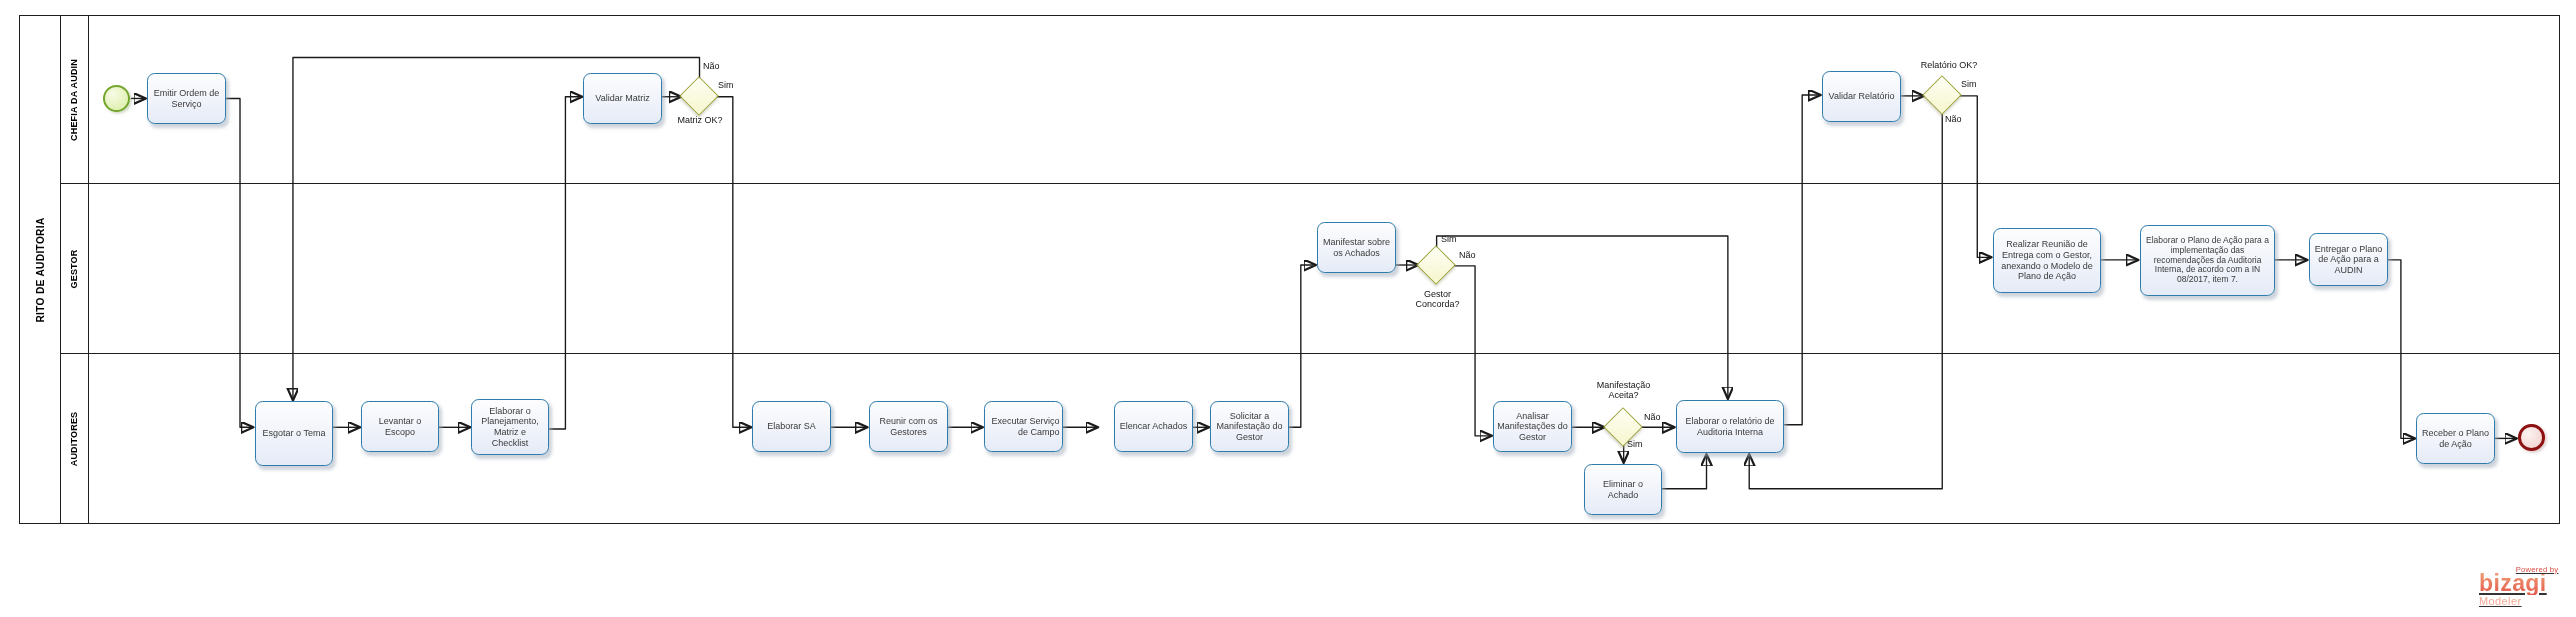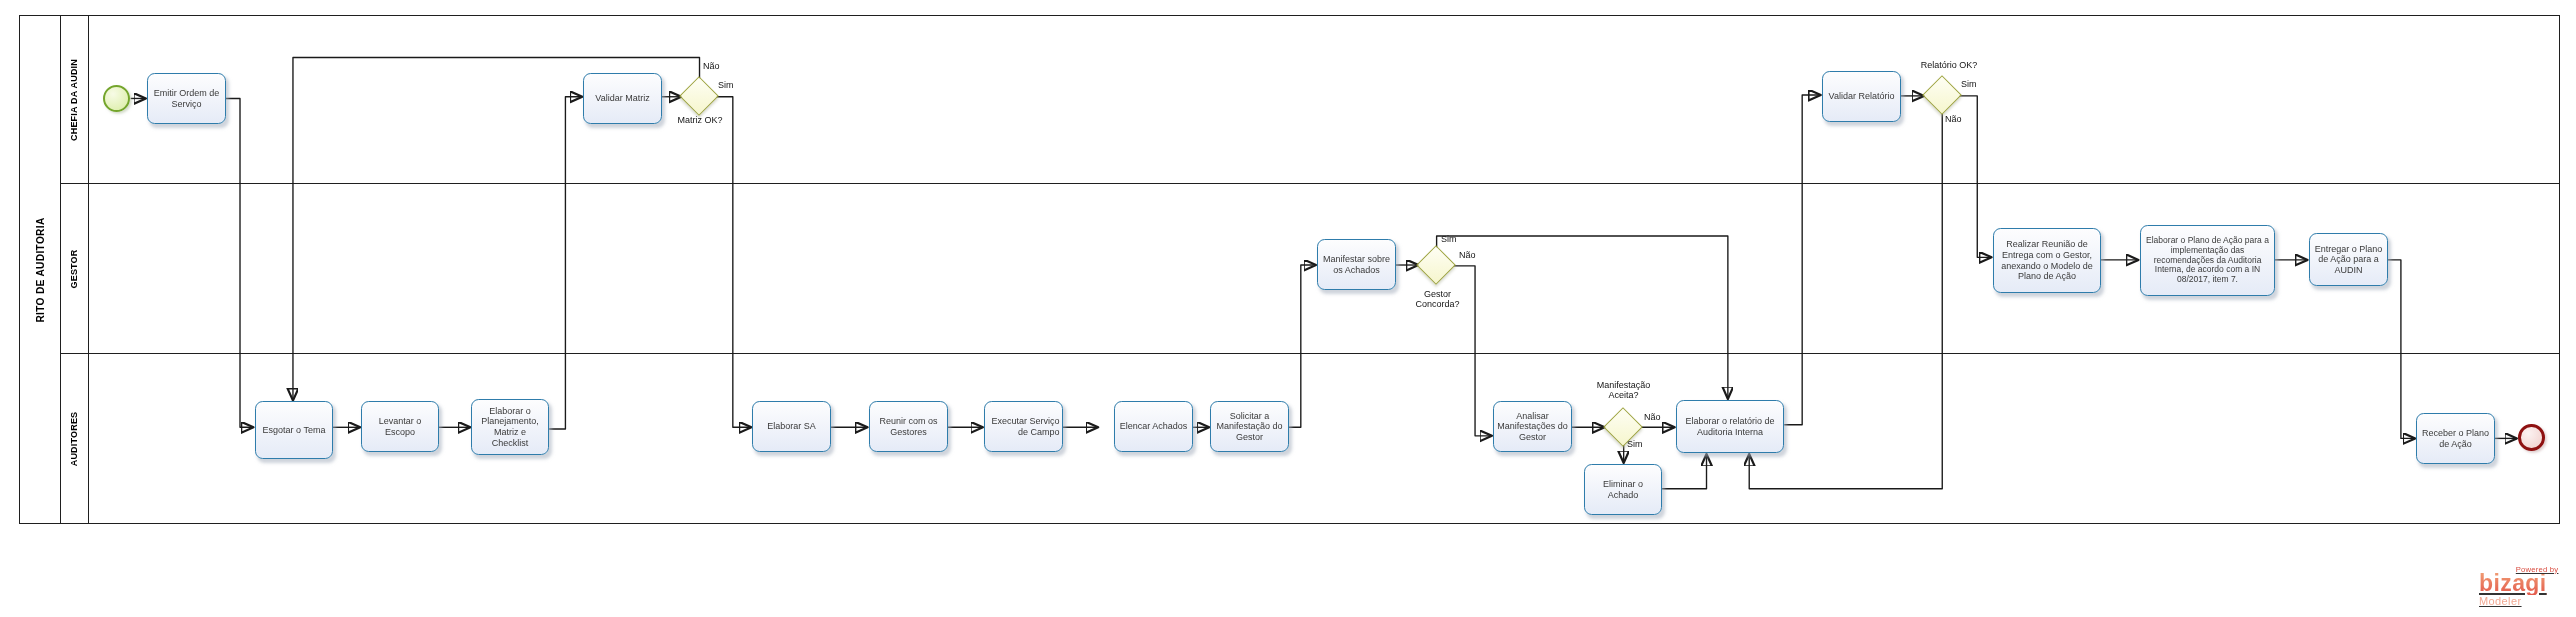--- a/index.html
+++ b/index.html
@@ -124,26 +124,26 @@
     <path d="M2921,513 L2946,513" marker-end="url(#arrow)"></path>
   </svg>
 
   <div class="ev-start" style="left:103px;top:85px;"></div>
   <div class="ev-end" style="left:2518px;top:424px;"></div>
 
   <div class="task" style="left:147px;top:73px;width:79px;height:51px;">Emitir Ordem de Serviço</div>
   <div class="task" style="left:583px;top:73px;width:79px;height:51px;">Validar Matriz</div>
   <div class="task" style="left:1822px;top:71px;width:79px;height:51px;">Validar Relatório</div>
 
-  <div class="task" style="left:1317px;top:239px;width:79px;height:51px;">Manifestar sobre os Achados</div>
+  <div class="task" style="left:1317px;top:222px;width:79px;height:51px;">Manifestar sobre os Achados</div>
   <div class="task" style="left:1993px;top:228px;width:108px;height:65px;">Realizar Reunião de Entrega com o Gestor, anexando o Modelo de Plano de Ação</div>
   <div class="task small-text" style="left:2140px;top:225px;width:135px;height:71px;">Elaborar o Plano de Ação para a implementação das recomendações da Auditoria Interna, de acordo com a IN 08/2017, item 7.</div>
   <div class="task" style="left:2309px;top:233px;width:79px;height:53px;">Entregar o Plano de Ação para a AUDIN</div>
 
-  <div class="task" style="left:255px;top:401px;width:78px;height:58px;">Esgotar o Tema</div>
+  <div class="task" style="left:255px;top:401px;width:78px;height:65px;">Esgotar o Tema</div>
   <div class="task" style="left:361px;top:401px;width:78px;height:51px;">Levantar o Escopo</div>
   <div class="task" style="left:471px;top:399px;width:78px;height:56px;">Elaborar o Planejamento, Matriz e Checklist</div>
   <div class="task" style="left:752px;top:401px;width:79px;height:51px;">Elaborar SA</div>
   <div class="task" style="left:869px;top:401px;width:79px;height:51px;">Reunir com os Gestores</div>
   <div class="task" style="left:984px;top:401px;width:79px;height:51px;text-align:right;">Executar Serviço de Campo</div>
   <div class="task" style="left:1099px;top:401px;width:79px;height:51px;margin-left:15px;">Elencar Achados</div>
   <div class="task" style="left:1210px;top:401px;width:79px;height:51px;">Solicitar a Manifestação do Gestor</div>
   <div class="task" style="left:1493px;top:401px;width:79px;height:51px;">Analisar Manifestações do Gestor</div>
   <div class="task" style="left:1584px;top:464px;width:78px;height:51px;">Eliminar o Achado</div>
   <div class="task" style="left:1676px;top:400px;width:108px;height:53px;">Elaborar o relatório de Auditoria Interna</div>

